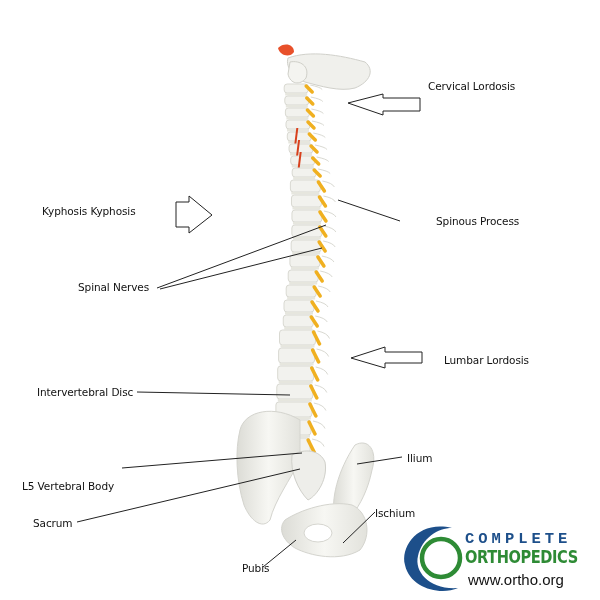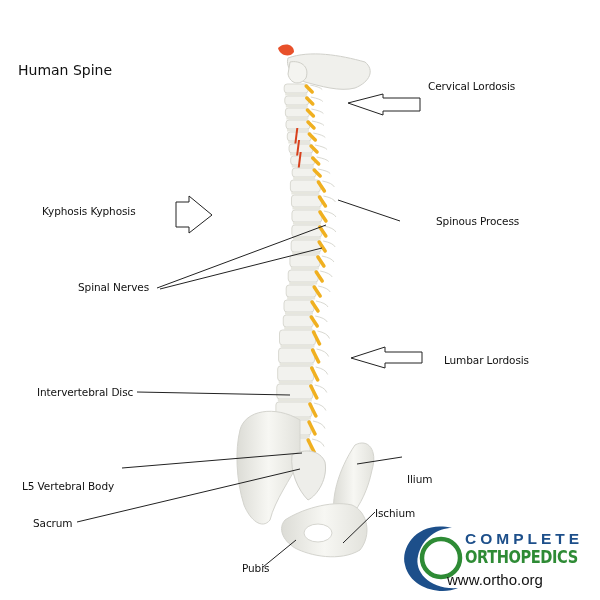--- a/index.html
+++ b/index.html
@@ -1,32 +1,31 @@
 <!DOCTYPE html>
 <html><head>
 <meta charset="utf-8">
 <style>
   html, body { margin:0; padding:0; background:#ffffff; }
   body { width:600px; height:600px; position:relative; overflow:hidden;
          font-family:"DejaVu Sans", sans-serif; color:#111; }
   .label { position:absolute; font-size:10.5px; white-space:nowrap; letter-spacing:-0.1px; }
   .title { position:absolute; left:18px; top:60px; font-size:14px; line-height:20px; width:170px; }
   svg.art { position:absolute; left:0; top:0; }
-  .logo-text1 { position:absolute; left:465px; top:530px; font-family:Liberation Sans, sans-serif;
+  .logo-text1 { position:absolute; left:465px; top:530px; font-family:Liberation Mono, monospace;
                 font-weight:bold; font-size:15.5px; letter-spacing:4px; color:#1d4f8a; }
   .logo-text2 { position:absolute; left:465px; top:547px; font-family:"DejaVu Sans", sans-serif;
                 font-weight:bold; font-size:17px; letter-spacing:-0.5px; color:#2e8b35; transform:scaleX(0.86); transform-origin:left; }
-  .logo-url { position:absolute; left:447px; top:571px; font-family:"Liberation Sans", sans-serif;
+  .logo-url { position:absolute; left:468px; top:571px; font-family:"Liberation Sans", sans-serif;
               font-size:15px; color:#111;text-align:right; }
 </style>
 </head>
 <body>
 
 <div class="title">
-  <div>Human Spine</div>
 </div>
 
 <svg class="art" width="600" height="600" viewBox="0 0 600 600">
   <defs>
     <linearGradient id="boneG" x1="0" x2="1">
       <stop offset="0" stop-color="#dcdcd6"></stop>
       <stop offset="0.5" stop-color="#f7f7f3"></stop>
       <stop offset="1" stop-color="#e2e2dc"></stop>
     </linearGradient>
   </defs>
@@ -175,20 +174,20 @@
   </g>
 </svg>
 
 <div class="label" style="left:428px;top:80px;">Cervical Lordosis</div>
 <div class="label" style="left:42px;top:205px;">Kyphosis Kyphosis</div>
 <div class="label" style="left:403px;top:215px;margin-left:33px;">Spinous Process</div>
 <div class="label" style="left:78px;top:281px;">Spinal Nerves</div>
 <div class="label" style="left:444px;top:354px;">Lumbar Lordosis</div>
 <div class="label" style="left:37px;top:386px;">Intervertebral Disc</div>
 <div class="label" style="left:22px;top:480px;">L5 Vertebral Body</div>
-<div class="label" style="left:407px;top:452px;margin-top:21px;">Ilium</div>
+<div class="label" style="left:407px;top:452px;">Ilium</div>
 <div class="label" style="left:33px;top:517px;">Sacrum</div>
 <div class="label" style="left:375px;top:507px;">Ischium</div>
 <div class="label" style="left:242px;top:562px;">Pubis</div>
 
 <div class="logo-text1">COMPLETE</div>
 <div class="logo-text2">ORTHOPEDICS</div>
 <div class="logo-url">www.ortho.org</div>
 
 </body></html>

